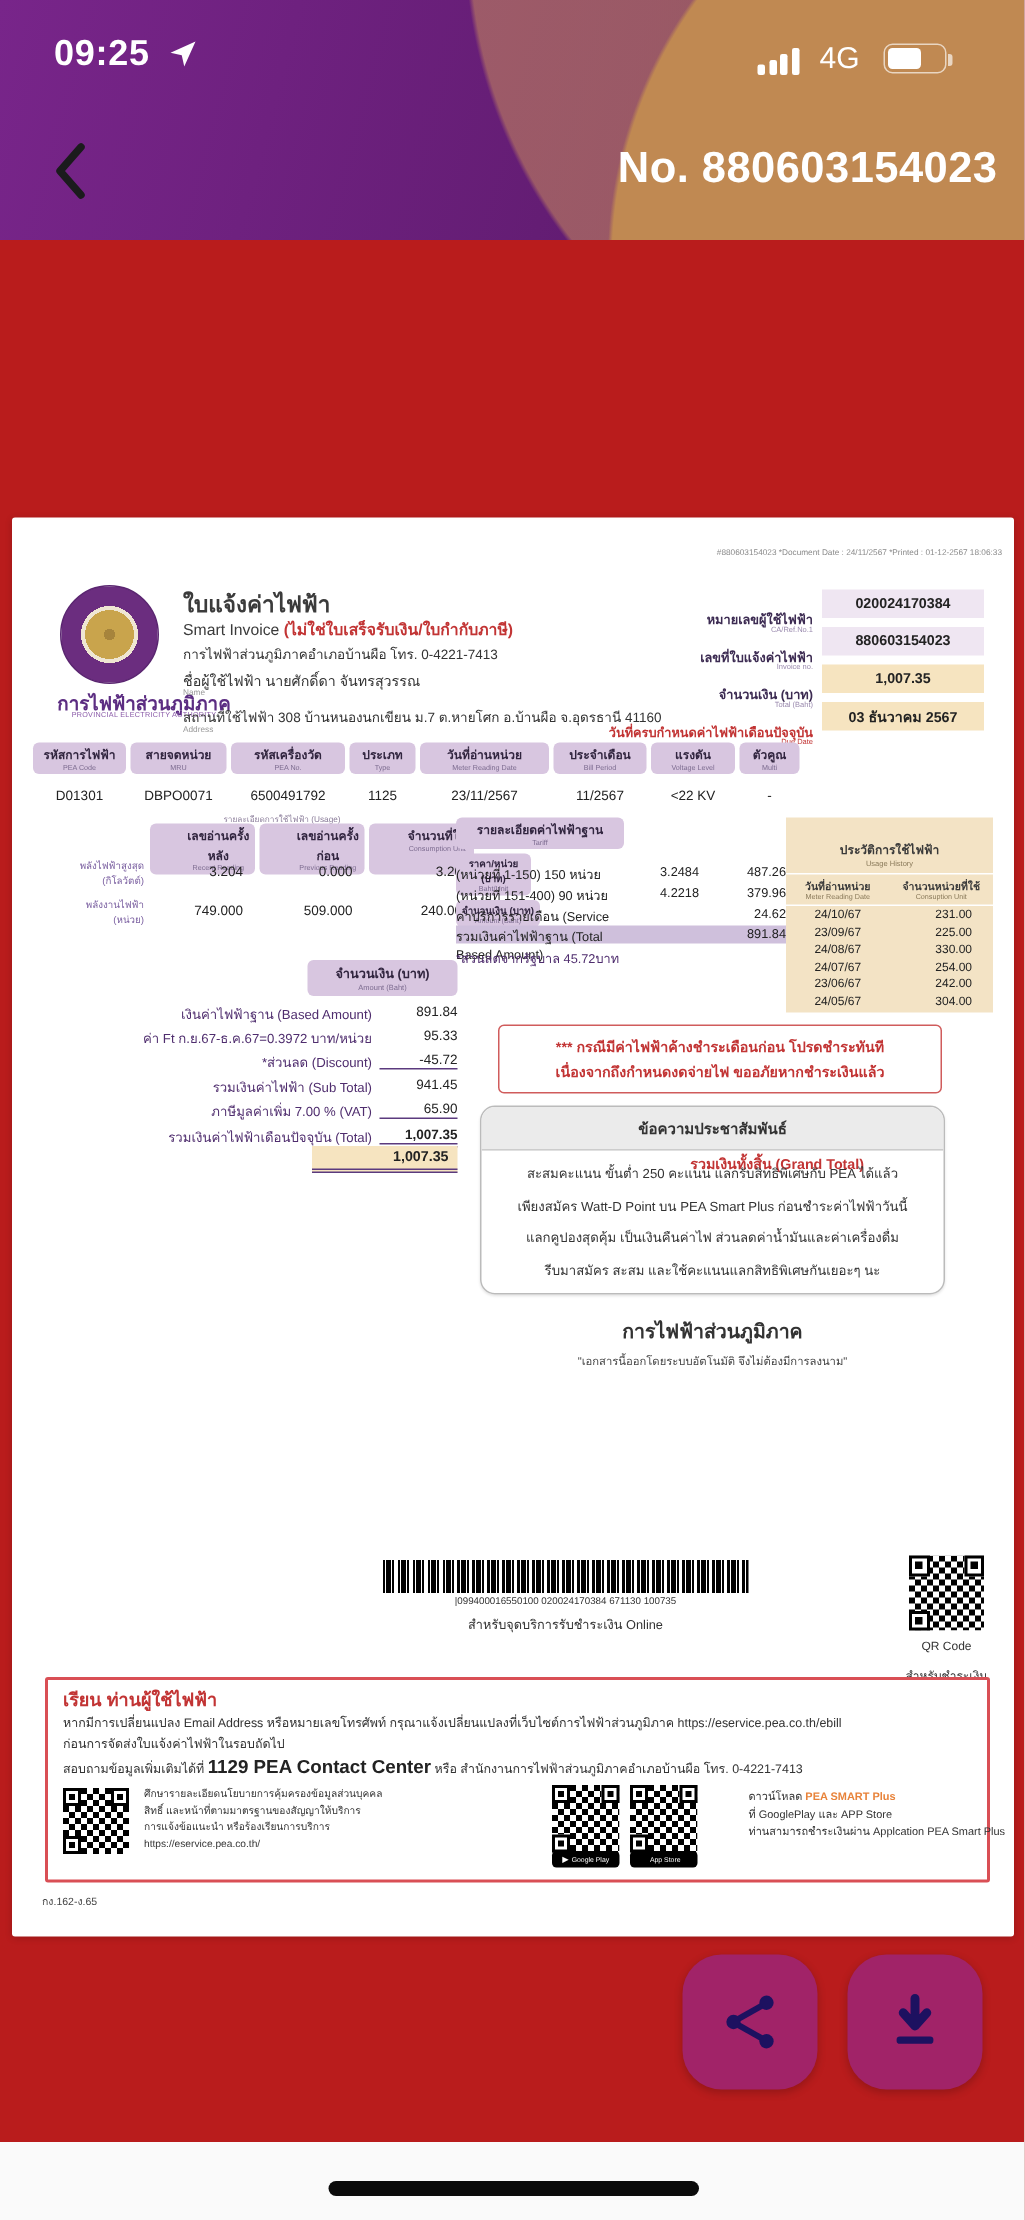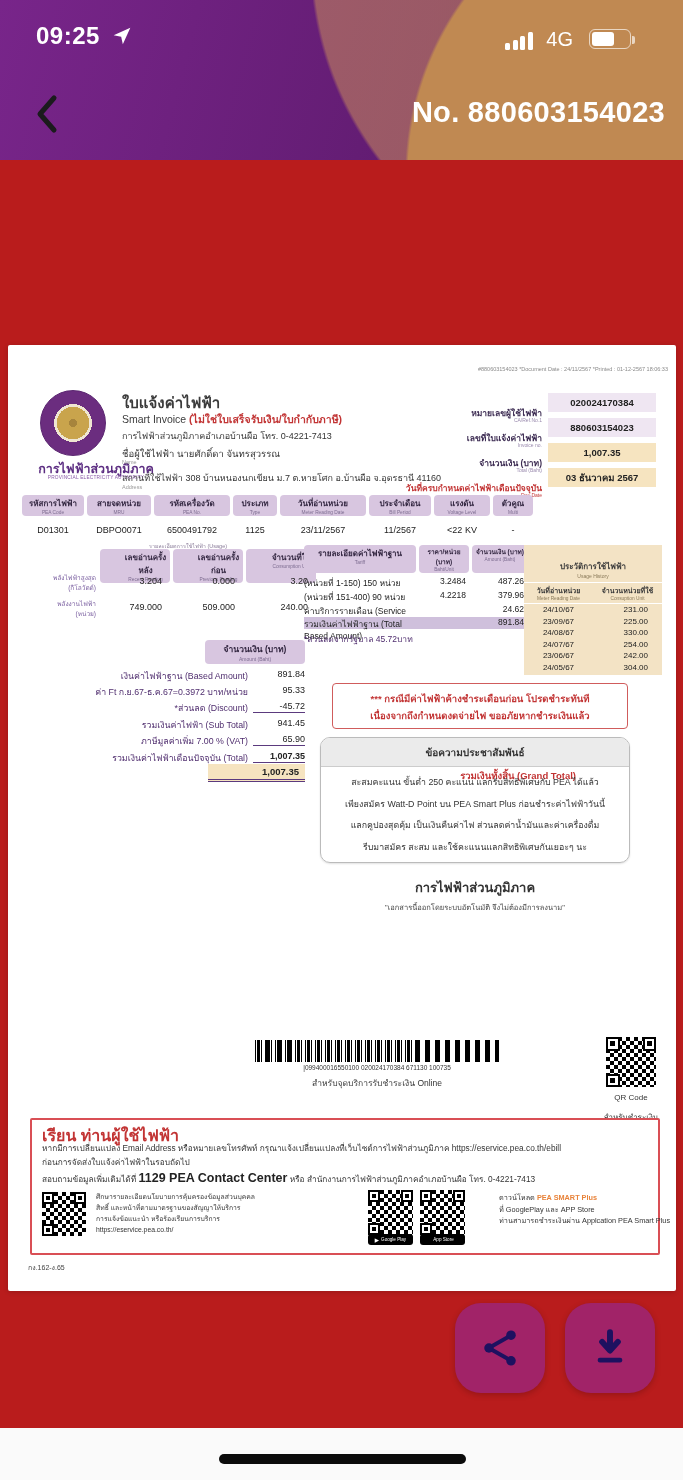--- a/index.html
+++ b/index.html
@@ -116,21 +116,21 @@
 
   .qr { position:absolute; background:repeating-conic-gradient(#000 0% 25%, #fff 25% 50%) 0 0 / 8px 8px #fff; outline:2px solid #fff; }
   .qr .f { position:absolute; width:27%; height:27%; border:2px solid #000; background:#fff; }
   .qr .f::after { content:""; position:absolute; inset:22%; background:#000; }
   .qr .tl { left:0; top:0; } .qr .tr { right:0; top:0; } .qr .bl { left:0; bottom:0; }
   .qr-pay { left:598px; top:692px; width:50px; height:50px; }
   .qr-l1 { left:578px; top:748px; width:90px; text-align:center; font-size:8px; color:#333; }
   .qr-l2 { left:578px; top:766px; width:90px; text-align:center; font-size:8px; color:#333; }
 
   .notice { left:22px; top:773px; width:630px; height:137px; border:2px solid #d94f55; border-radius:2px; background:#fff; }
-  .nt-sal { left:34px; top:778px; font-size:16px; font-weight:bold; color:#c23434; }
+  .nt-sal { left:34px; top:778px; font-size:12px; font-weight:bold; color:#c23434; }
   .nt-p1 { left:34px; top:796px; width:600px; font-size:8.3px; color:#333; }
   .nt-p2 { left:34px; top:810px; width:600px; font-size:8.3px; color:#333; }
   .nt-p3 { left:34px; top:826px; width:610px; font-size:8.3px; color:#333; }
   .nt-p3 .big { font-size:12.5px; font-weight:bold; color:#222; }
   .qr-priv { left:34px; top:847px; width:44px; height:44px; }
   .priv-txt { left:88px; top:846px; width:220px; font-size:6.8px; color:#333; line-height:11px; }
   .qr-gp { left:360px; top:845px; width:45px; height:45px; }
   .qr-as { left:412px; top:845px; width:45px; height:45px; }
   .badge { position:absolute; background:#000; color:#fff; border-radius:3px; font-size:4.6px; height:11px; display:flex; align-items:center; justify-content:center; gap:2px; padding:0 3px; }
   .badge .g { font-size:5.5px; }
@@ -273,21 +273,21 @@
     </div>
     <div class="abs urowlbl" style="top:228px;"><span>พลังไฟฟ้าสูงสุด</span><br><span>(กิโลวัตต์)</span></div>
     <div class="abs uval" style="left:92px; top:231px;">3.204</div>
     <div class="abs uval" style="left:165px; top:231px;">0.000</div>
     <div class="abs uval" style="left:238px; top:231px;">3.20</div>
     <div class="abs urowlbl" style="top:254px;"><span>พลังงานไฟฟ้า</span><br><span>(หน่วย)</span></div>
     <div class="abs uval" style="left:92px; top:257px;">749.000</div>
     <div class="abs uval" style="left:165px; top:257px;">509.000</div>
     <div class="abs uval" style="left:238px; top:257px;">240.00</div>
 
-    <div class="abs" style="left:296px; top:200px; display:flex; gap:3px;">
+    <div class="abs" style="left:296px; top:200px; display:flex; gap:3px;flex-direction:column;">
       <div class="chip t-dchip">
           <span class="th">รายละเอียดค่าไฟฟ้าฐาน</span>
           <span class="en">Tariff</span>
         </div>
       <div class="chip t-rchip">
           <span class="th" style="font-size:6.5px;">ราคา/หน่วย (บาท)</span>
           <span class="en">Baht/Unit</span>
         </div>
       <div class="chip t-achip">
           <span class="th" style="font-size:6.5px;">จำนวนเงิน (บาท)</span>

